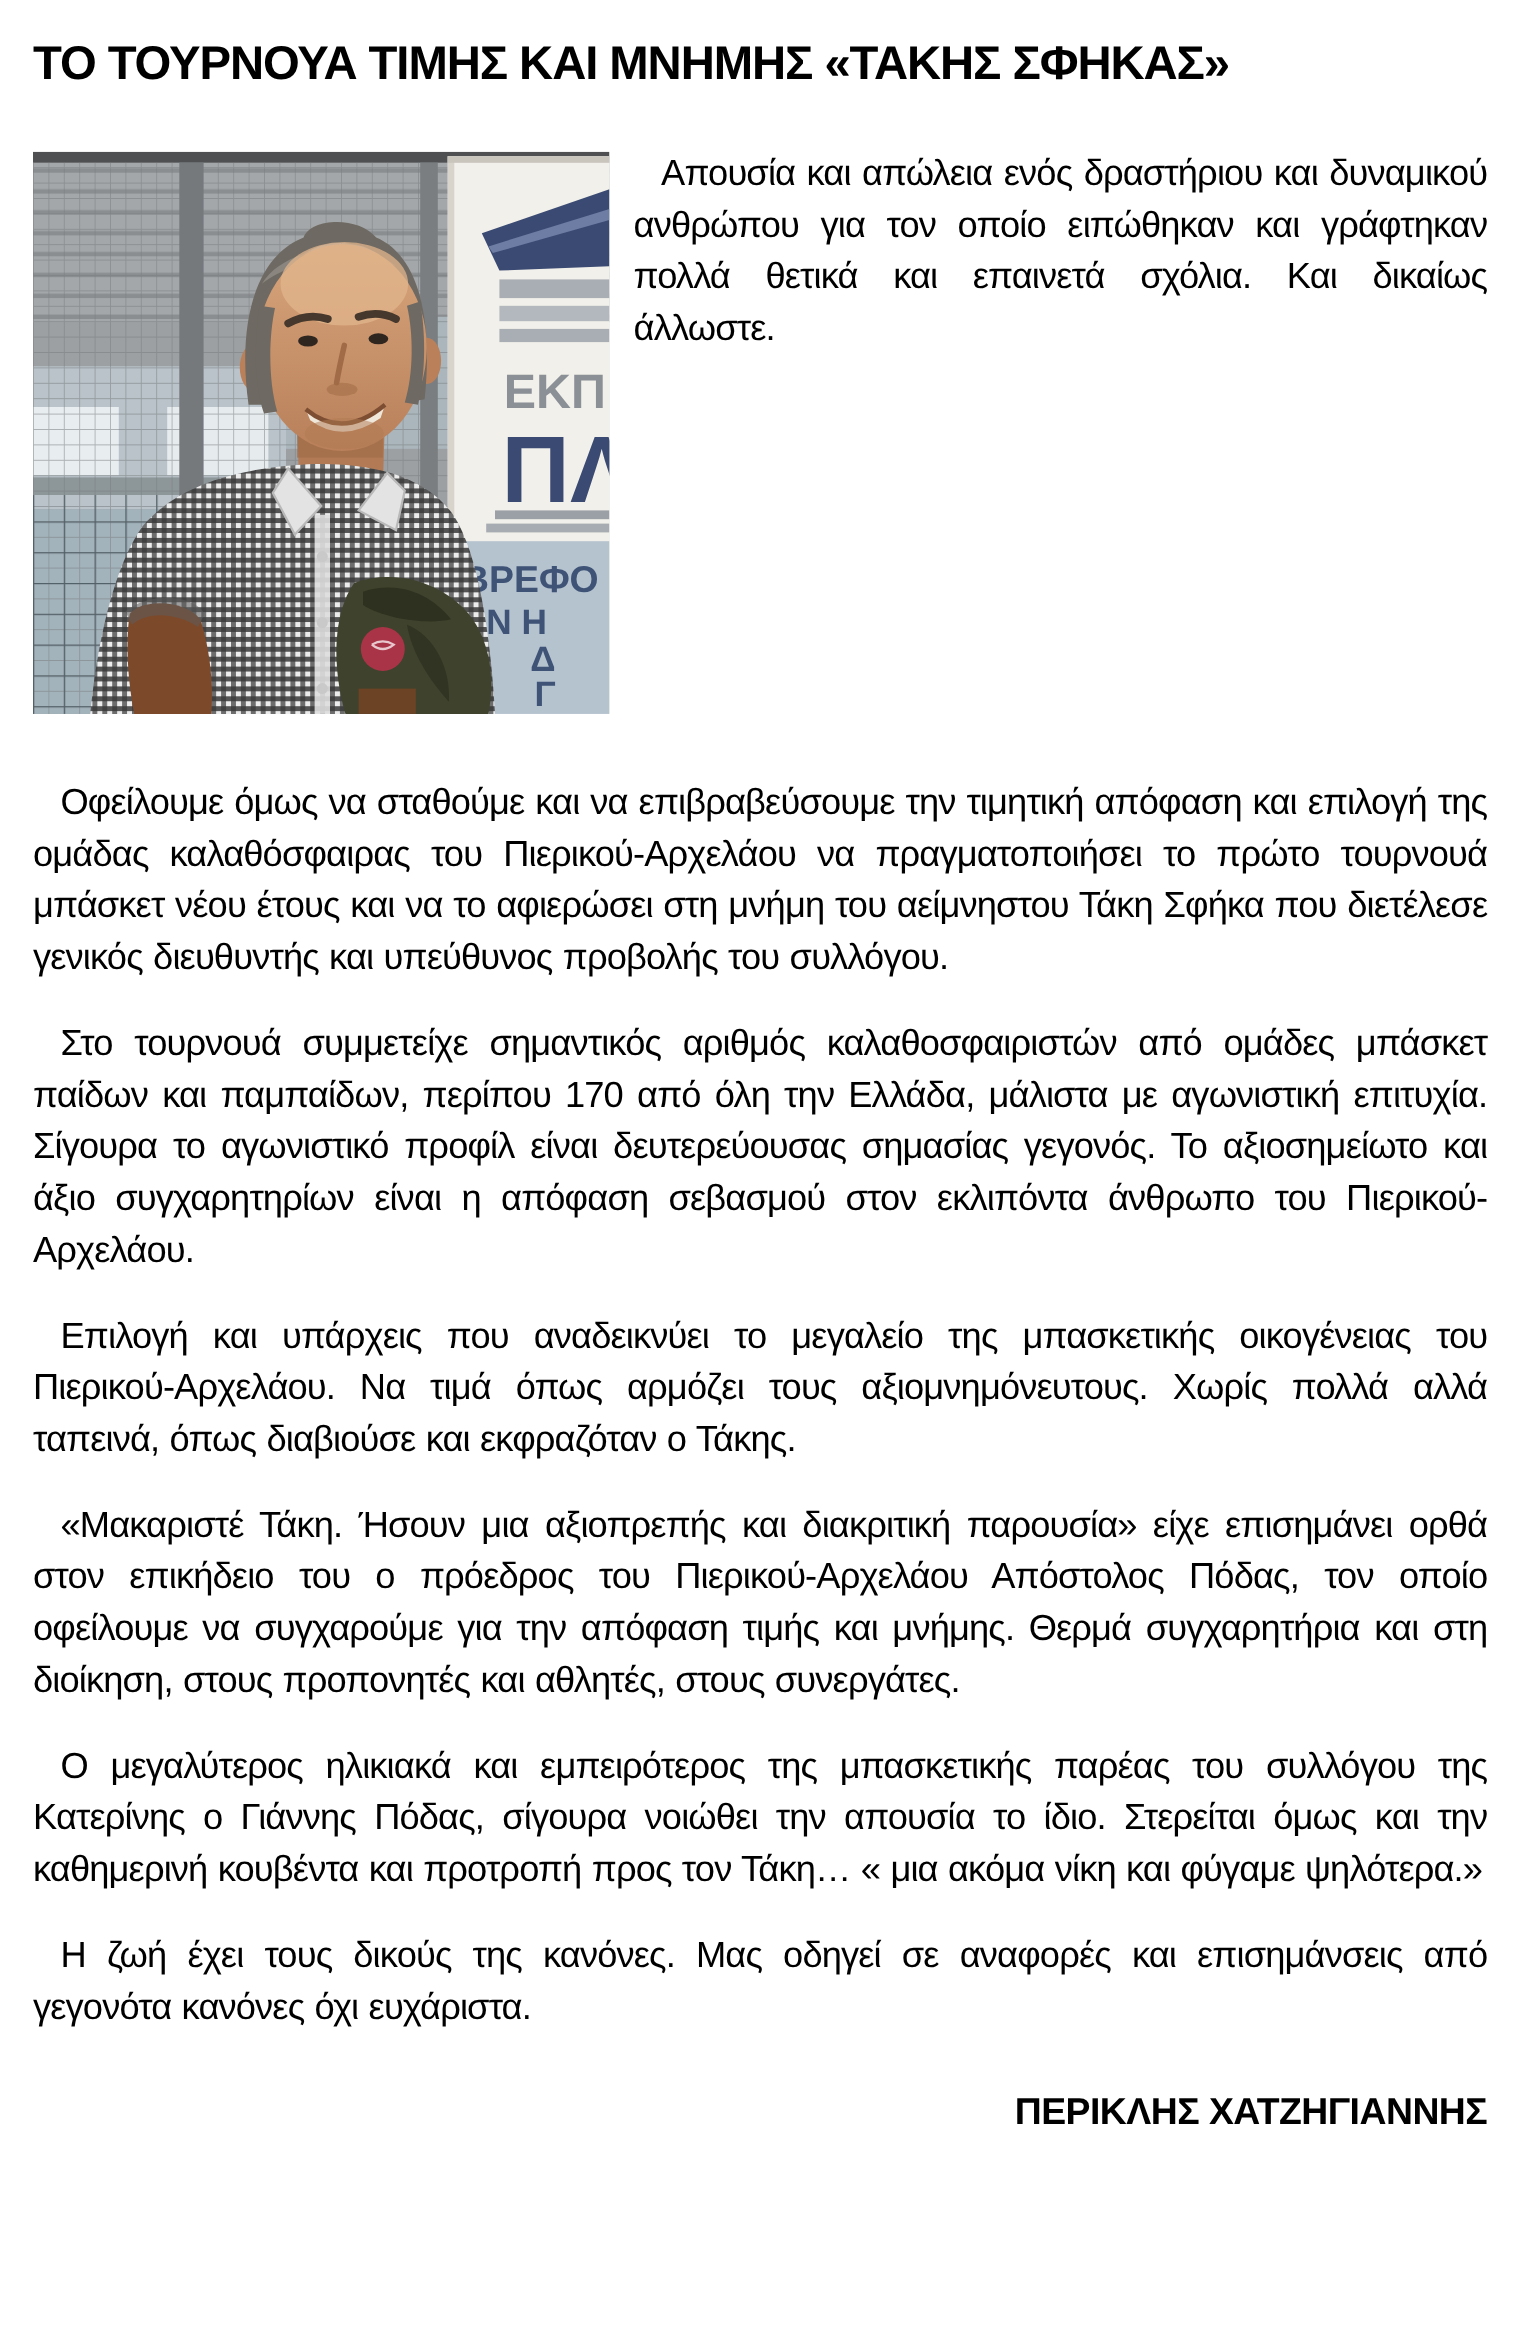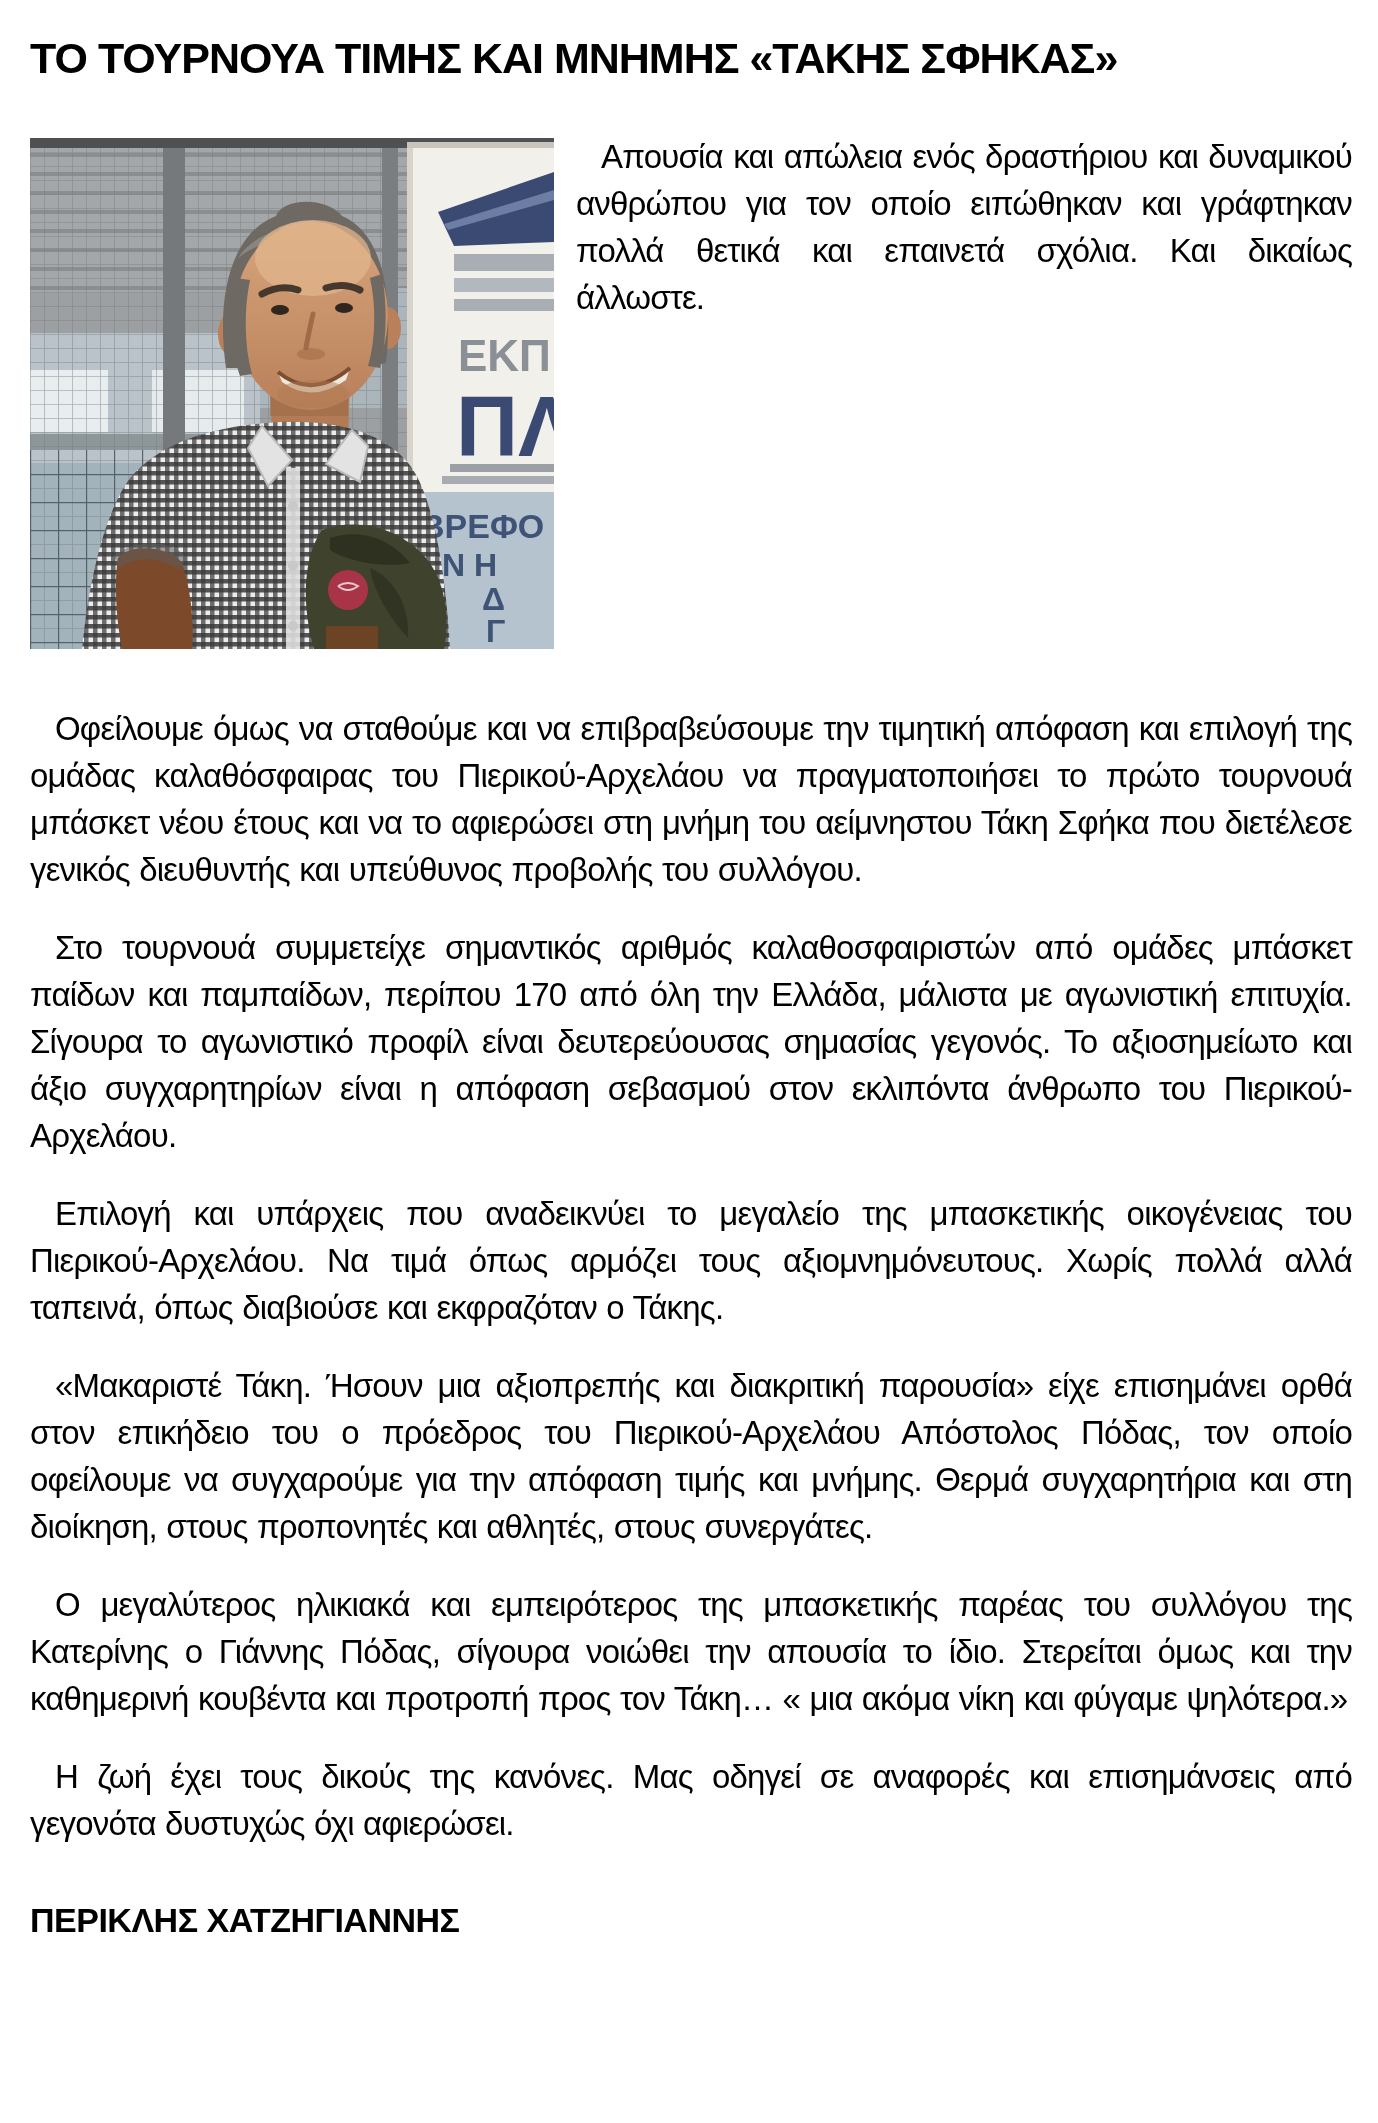--- a/index.html
+++ b/index.html
@@ -33,21 +33,21 @@
     line-height: 47px;
     text-align: justify;
     text-indent: 25px;
     letter-spacing: -0.8px;
     word-spacing: 1px;
   }
   .body-text p.clear { clear: both; }
   .signature {
     clear: both;
     margin-top: 54px;
-    text-align: left;
+    text-align: right;
     font-size: 34px;
     font-weight: bold;
     letter-spacing: -0.5px;
   }
   .banner-word { font-family: "Liberation Sans", sans-serif; font-weight: bold; }
 </style>
 </head>
 <body>
 
 <div class="page">
@@ -186,18 +186,18 @@
         </g>
       </svg>
     </figure>
 
     <p>Απουσία και απώλεια ενός δραστήριου και δυναμικού ανθρώπου για τον οποίο ειπώθηκαν και γράφτηκαν πολλά θετικά και επαινετά σχόλια. Και δικαίως άλλωστε.</p>
     <p class="clear">Οφείλουμε όμως να σταθούμε και να επιβραβεύσουμε την τιμητική απόφαση και επιλογή της ομάδας καλαθόσφαιρας του Πιερικού-Αρχελάου να πραγματοποιήσει το πρώτο τουρνουά μπάσκετ νέου έτους και να το αφιερώσει στη μνήμη του αείμνηστου Τάκη Σφήκα που διετέλεσε γενικός διευθυντής και υπεύθυνος προβολής του συλλόγου.</p>
     <p>Στο τουρνουά συμμετείχε σημαντικός αριθμός καλαθοσφαιριστών από ομάδες  μπάσκετ παίδων και παμπαίδων, περίπου 170 από όλη την Ελλάδα, μάλιστα με αγωνιστική επιτυχία. Σίγουρα το αγωνιστικό προφίλ είναι δευτερεύουσας σημασίας γεγονός. Το αξιοσημείωτο και άξιο συγχαρητηρίων είναι η απόφαση σεβασμού στον εκλιπόντα άνθρωπο του Πιερικού-Αρχελάου.</p>
     <p>Επιλογή και υπάρχεις που αναδεικνύει το μεγαλείο της μπασκετικής  οικογένειας του Πιερικού-Αρχελάου. Να τιμά όπως αρμόζει τους αξιομνημόνευτους. Χωρίς πολλά αλλά ταπεινά, όπως διαβιούσε και εκφραζόταν ο Τάκης.</p>
     <p>«Μακαριστέ Τάκη. Ήσουν μια αξιοπρεπής και διακριτική παρουσία» είχε επισημάνει ορθά στον επικήδειο του ο πρόεδρος του Πιερικού-Αρχελάου Απόστολος Πόδας, τον οποίο οφείλουμε να συγχαρούμε για την απόφαση τιμής και μνήμης.  Θερμά συγχαρητήρια και στη διοίκηση, στους προπονητές και αθλητές, στους συνεργάτες.</p>
     <p>Ο μεγαλύτερος ηλικιακά και εμπειρότερος της μπασκετικής παρέας του συλλόγου της Κατερίνης ο Γιάννης Πόδας, σίγουρα νοιώθει την απουσία το ίδιο. Στερείται όμως και την καθημερινή κουβέντα και προτροπή προς τον Τάκη… « μια ακόμα νίκη και φύγαμε ψηλότερα.»</p>
-    <p>Η ζωή έχει τους δικούς της κανόνες. Μας οδηγεί σε αναφορές και επισημάνσεις από γεγονότα δυστυχώς όχι αφιερώσει.</p>
+    <p>Η ζωή έχει τους δικούς της κανόνες. Μας οδηγεί σε αναφορές και επισημάνσεις από γεγονότα κανόνες όχι ευχάριστα.</p>
 
     <div class="signature">ΠΕΡΙΚΛΗΣ ΧΑΤΖΗΓΙΑΝΝΗΣ</div>
   </div>
 
 </div>
 
 </body></html>

